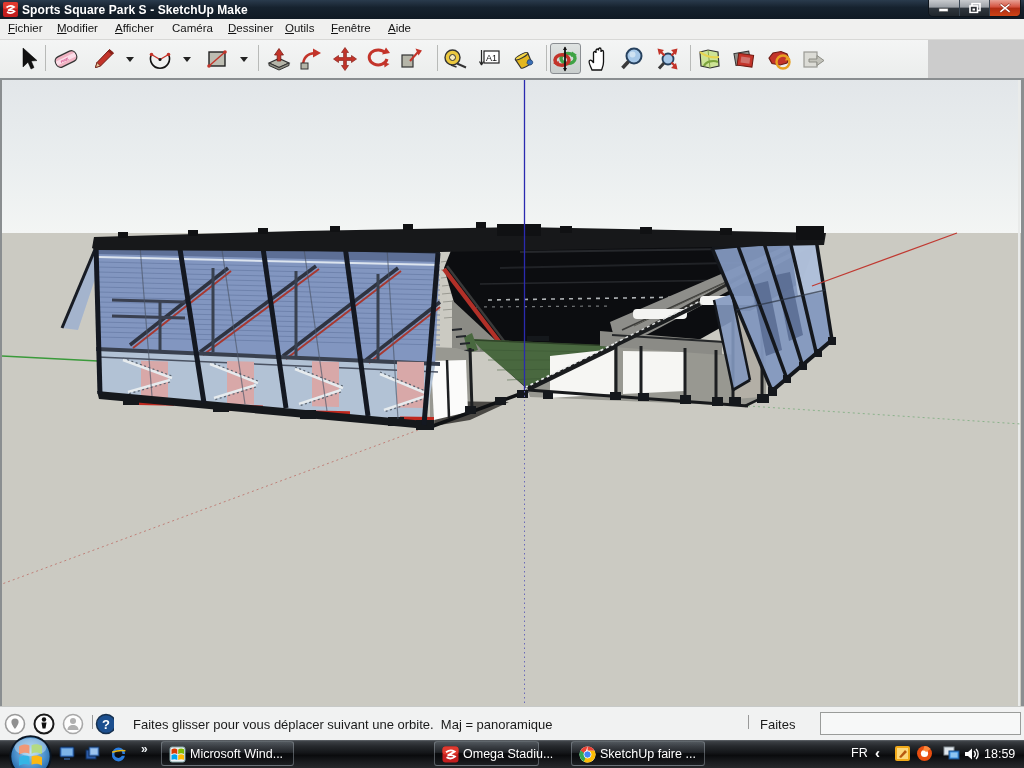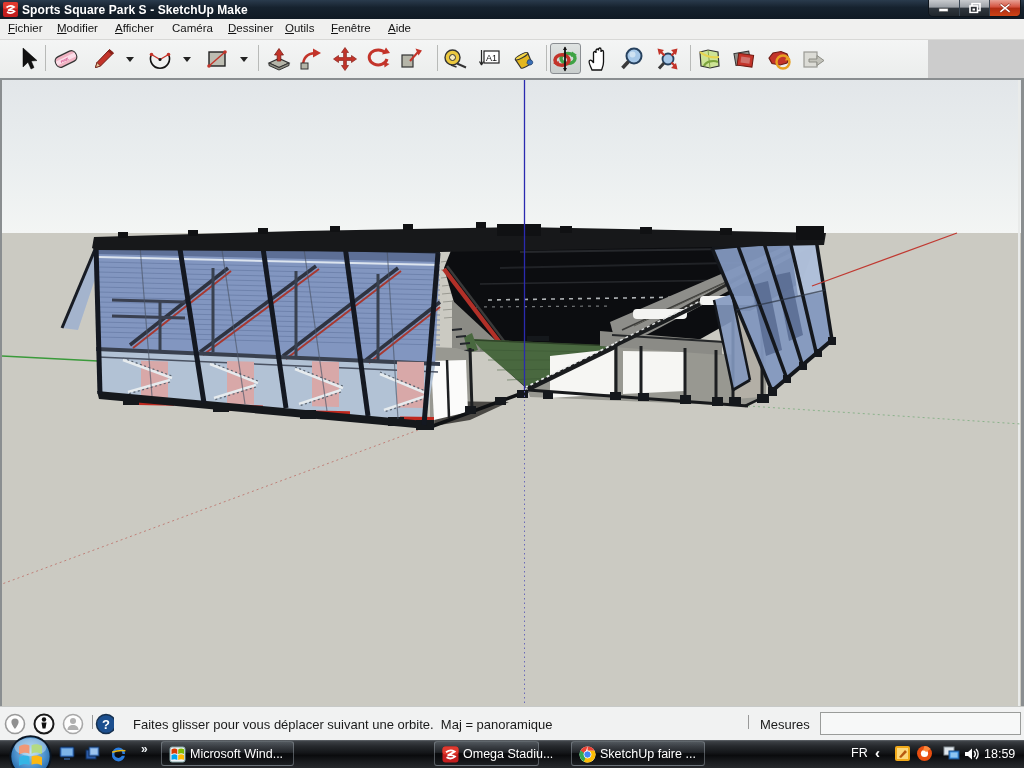--- a/index.html
+++ b/index.html
@@ -480,21 +480,21 @@
         <path d="M37.5 10.5 h5 l-1 6 h-3 z" fill="#111"></path>
       <circle cx="69" cy="12" r="9.5" fill="#fdfdfd" stroke="#a8a8a8" stroke-width="1.6"></circle>
       <circle cx="69" cy="9" r="3" fill="#b0b0b0"></circle>
         <path d="M63.5 18 c0-3.5 2.5-5 5.5-5 s5.5 1.5 5.5 5 z" fill="#b0b0b0"></path>
       <circle cx="102" cy="12" r="9.5" fill="#1c4f8f" stroke="#16304f" stroke-width="1.5"></circle>
       <text x="102" y="16.5" font-size="13" font-weight="bold" fill="#fff" text-anchor="middle" font-family="Liberation Sans">?</text>
     </svg>
     <div class="sep1"></div>
     <div class="msg">Faites glisser pour vous déplacer suivant une orbite.&nbsp; Maj = panoramique</div>
     <div class="sep2"></div>
-    <div class="mes">Mesures</div>
+    <div class="mes">Faites</div>
     <div class="box"></div>
   </div>
   <div class="abs" id="orb" style="left:9px;top:735px;width:43px;height:33px;overflow:hidden;z-index:9;">
     <svg width="43" height="43" viewBox="0 0 43 43">
       <defs>
         <radialGradient id="orbg" cx="0.5" cy="0.4" r="0.75">
           <stop offset="0" stop-color="#9fd0ef"></stop>
             <stop offset="0.5" stop-color="#4a90cc"></stop>
           <stop offset="0.85" stop-color="#1a5a9a"></stop>
             <stop offset="1" stop-color="#0a2746"></stop>

